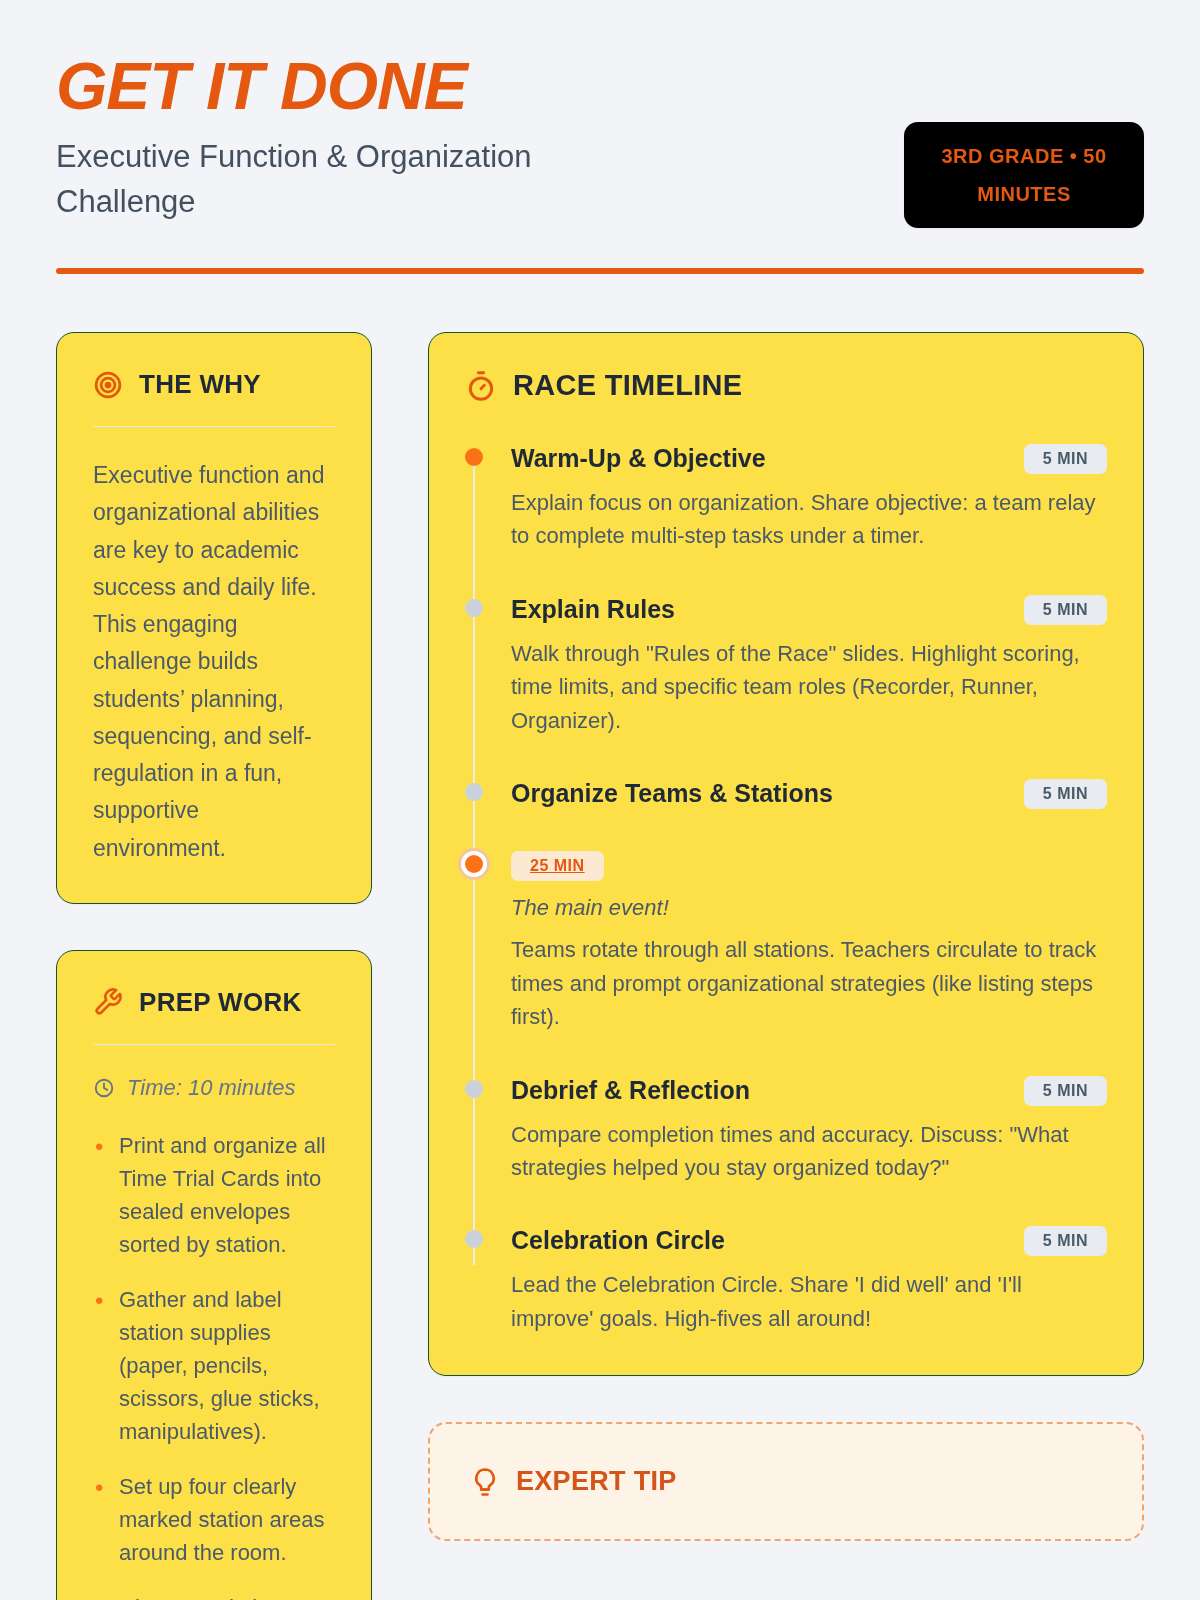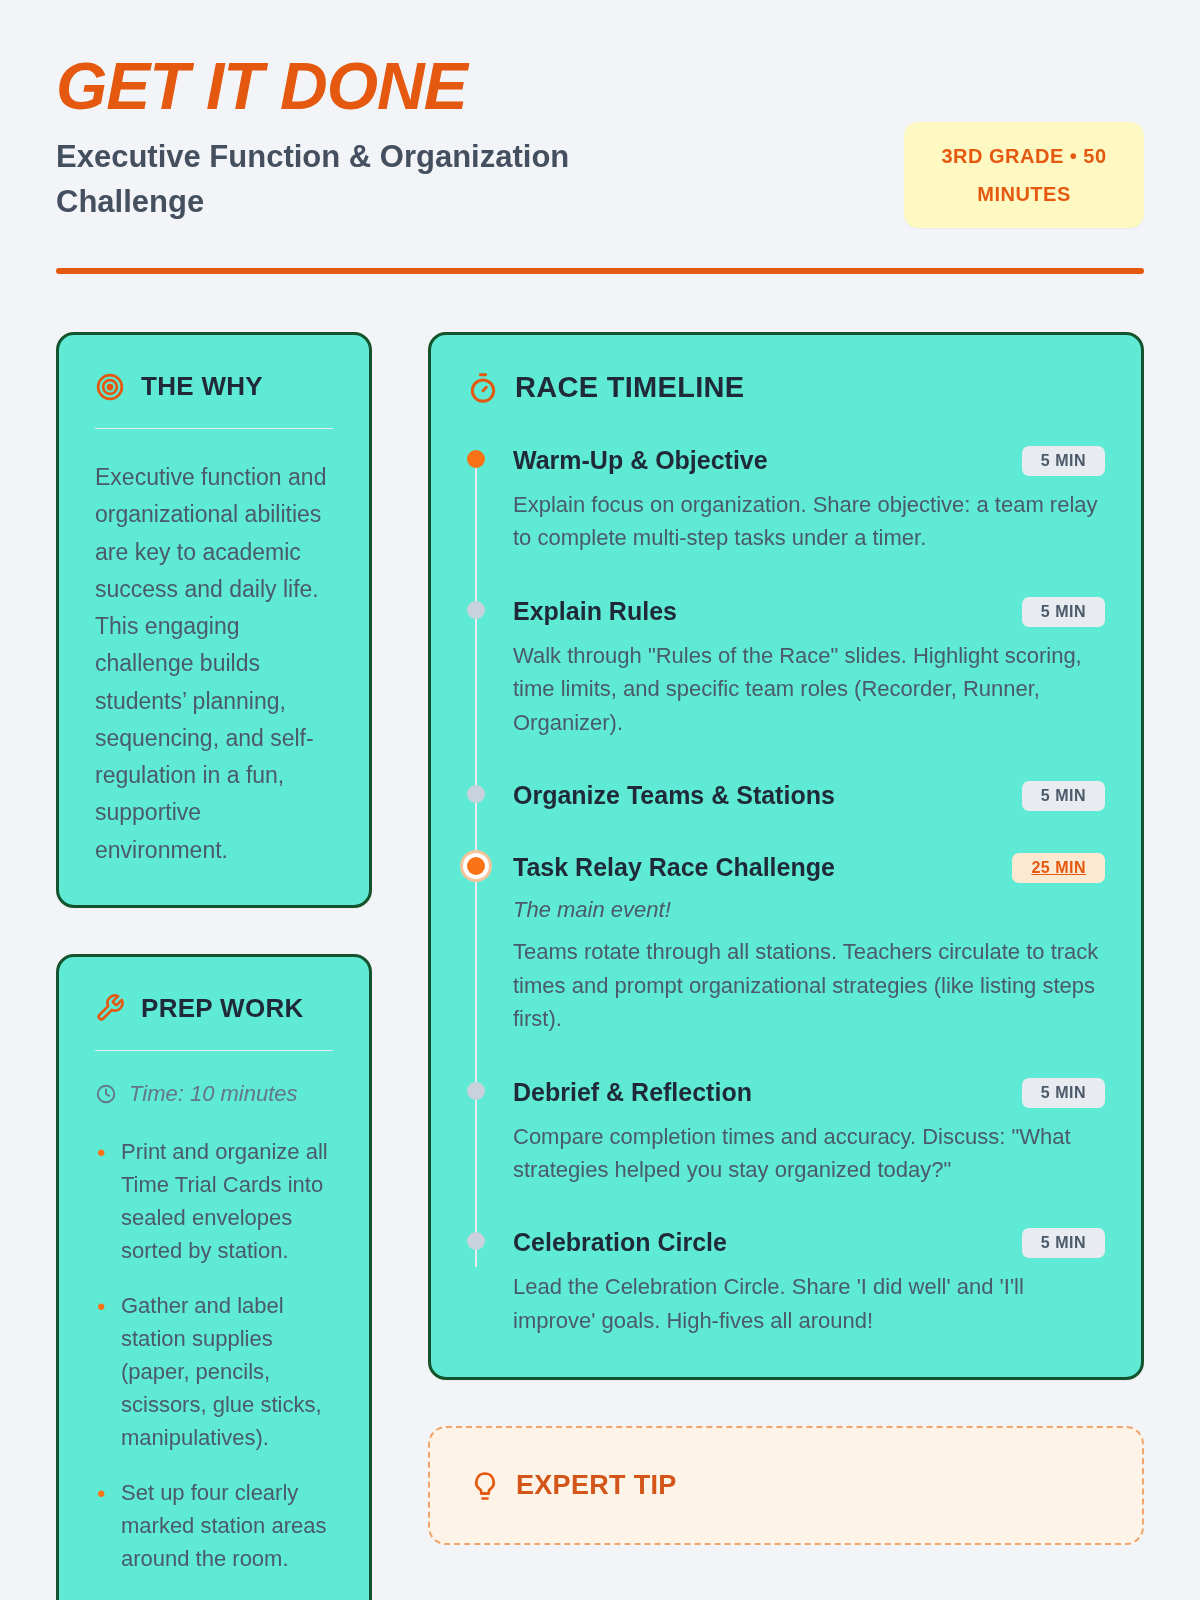--- a/index.html
+++ b/index.html
@@ -19,28 +19,28 @@
     font-size: 66px;
     font-weight: 800;
     font-style: italic;
     letter-spacing: -1px;
     color: #e4590f;
     line-height: 1.05;
   }
   .subtitle {
     margin-top: 14px;
     font-size: 31px;
-    font-weight: 700;
+    font-weight: 400;
     color: #44505f;
     max-width: 600px;
     line-height: 1.45;
   }
   .grade-badge {
     margin-top: 70px;
-    background: #fef9c3;
+    background: #000000;
     color: #e4590f;
     font-weight: 700;
     font-size: 20px;
     letter-spacing: 0.5px;
     padding: 15px 26px;
     border-radius: 14px;
     max-width: 240px;
     text-align: center;
     line-height: 1.9;
     box-shadow: 0 1px 2px rgba(0,0,0,0.05);
@@ -56,22 +56,22 @@
   .content {
     margin-top: 58px;
     display: grid;
     grid-template-columns: 316px 1fr;
     gap: 56px;
     align-items: start;
   }
   .col { display: flex; flex-direction: column; gap: 46px; }
 
   .card {
-    background: #5eead4;
-    border: 3px solid #14532d;
+    background: #fde047;
+    border: 1px solid #14532d;
     border-radius: 18px;
     padding: 36px;
     box-shadow: 0 1px 2px rgba(16,24,40,0.04);
   }
   .card-head {
     display: flex;
     align-items: center;
     gap: 16px;
   }
   .card-title {
@@ -300,21 +300,20 @@
             <span class="dot"></span>
             <div class="step-head">
               <span class="step-title">Organize Teams &amp; Stations</span>
               <span class="min-badge">5 MIN</span>
             </div>
           </div>
 
           <div class="step">
             <span class="dot highlight"></span>
             <div class="step-head">
-              <span class="step-title">Task Relay Race Challenge</span>
               <span class="min-badge orange">25 MIN</span>
             </div>
             <p class="step-tagline">The main event!</p>
             <p class="step-desc">Teams rotate through all stations. Teachers circulate to track times and prompt organizational strategies (like listing steps first).</p>
           </div>
 
           <div class="step">
             <span class="dot"></span>
             <div class="step-head">
               <span class="step-title">Debrief &amp; Reflection</span>

